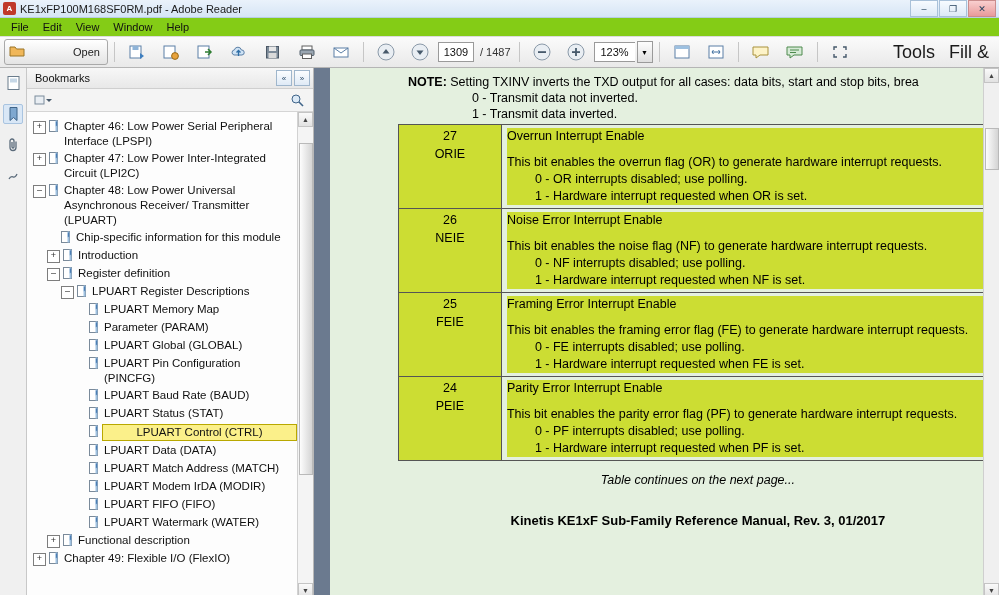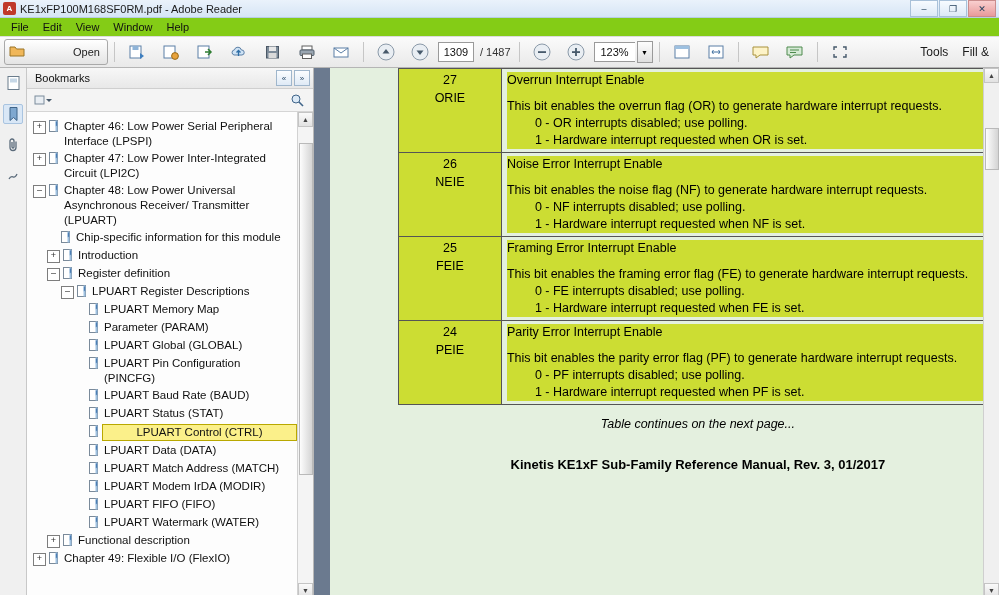--- a/index.html
+++ b/index.html
@@ -109,21 +109,21 @@
     color: #111;
   }
   .zoom-drop {
     width: 14px; height: 20px;
     border: 1px solid #9a9a9a;
     background: linear-gradient(to bottom,#fdfdfd,#dfdfdf);
     display: flex; align-items:center; justify-content:center;
     font-size: 7px;
   }
   .tb-right { margin-left: auto; display: flex; align-items: center; gap: 14px; padding-right: 6px;}
-  .tb-right .tb-link { font-size: 12px; color: #1a1a1a; }
+  .tb-right .tb-link { font-size: 18px; color: #1a1a1a; }
 
   
   .main {
     display: flex;
     height: 530px;
   }
 
   
   .leftstrip {
     width: 26px;
@@ -784,20 +784,28 @@
         <div class="arrow">▼</div>
       </div>
     </div>
   </div>
 
   <div class="docview">
     <div class="doc-left-strip"></div>
     <div class="page">
       <div class="page-inner">
 
+        <div class="note-block">
+          <span class="lbl">NOTE:</span>
+          <span>Setting TXINV inverts the TXD output for all cases: data bits, start and stop bits, brea</span>
+          <div style="padding-left:64px;">
+            <div>0 - Transmit data not inverted.</div>
+            <div>1 - Transmit data inverted.</div>
+          </div>
+        </div>
 
         <table class="regtable">
           <tbody id="regtable-body">
               <tr>
                 <td class="bitcell hl">
                   <div class="bit-num">27</div>
                   <div class="bit-name">ORIE</div>
                 </td>
                 <td class="desc">
                   <div class="d-title hl">Overrun Interrupt Enable</div>

